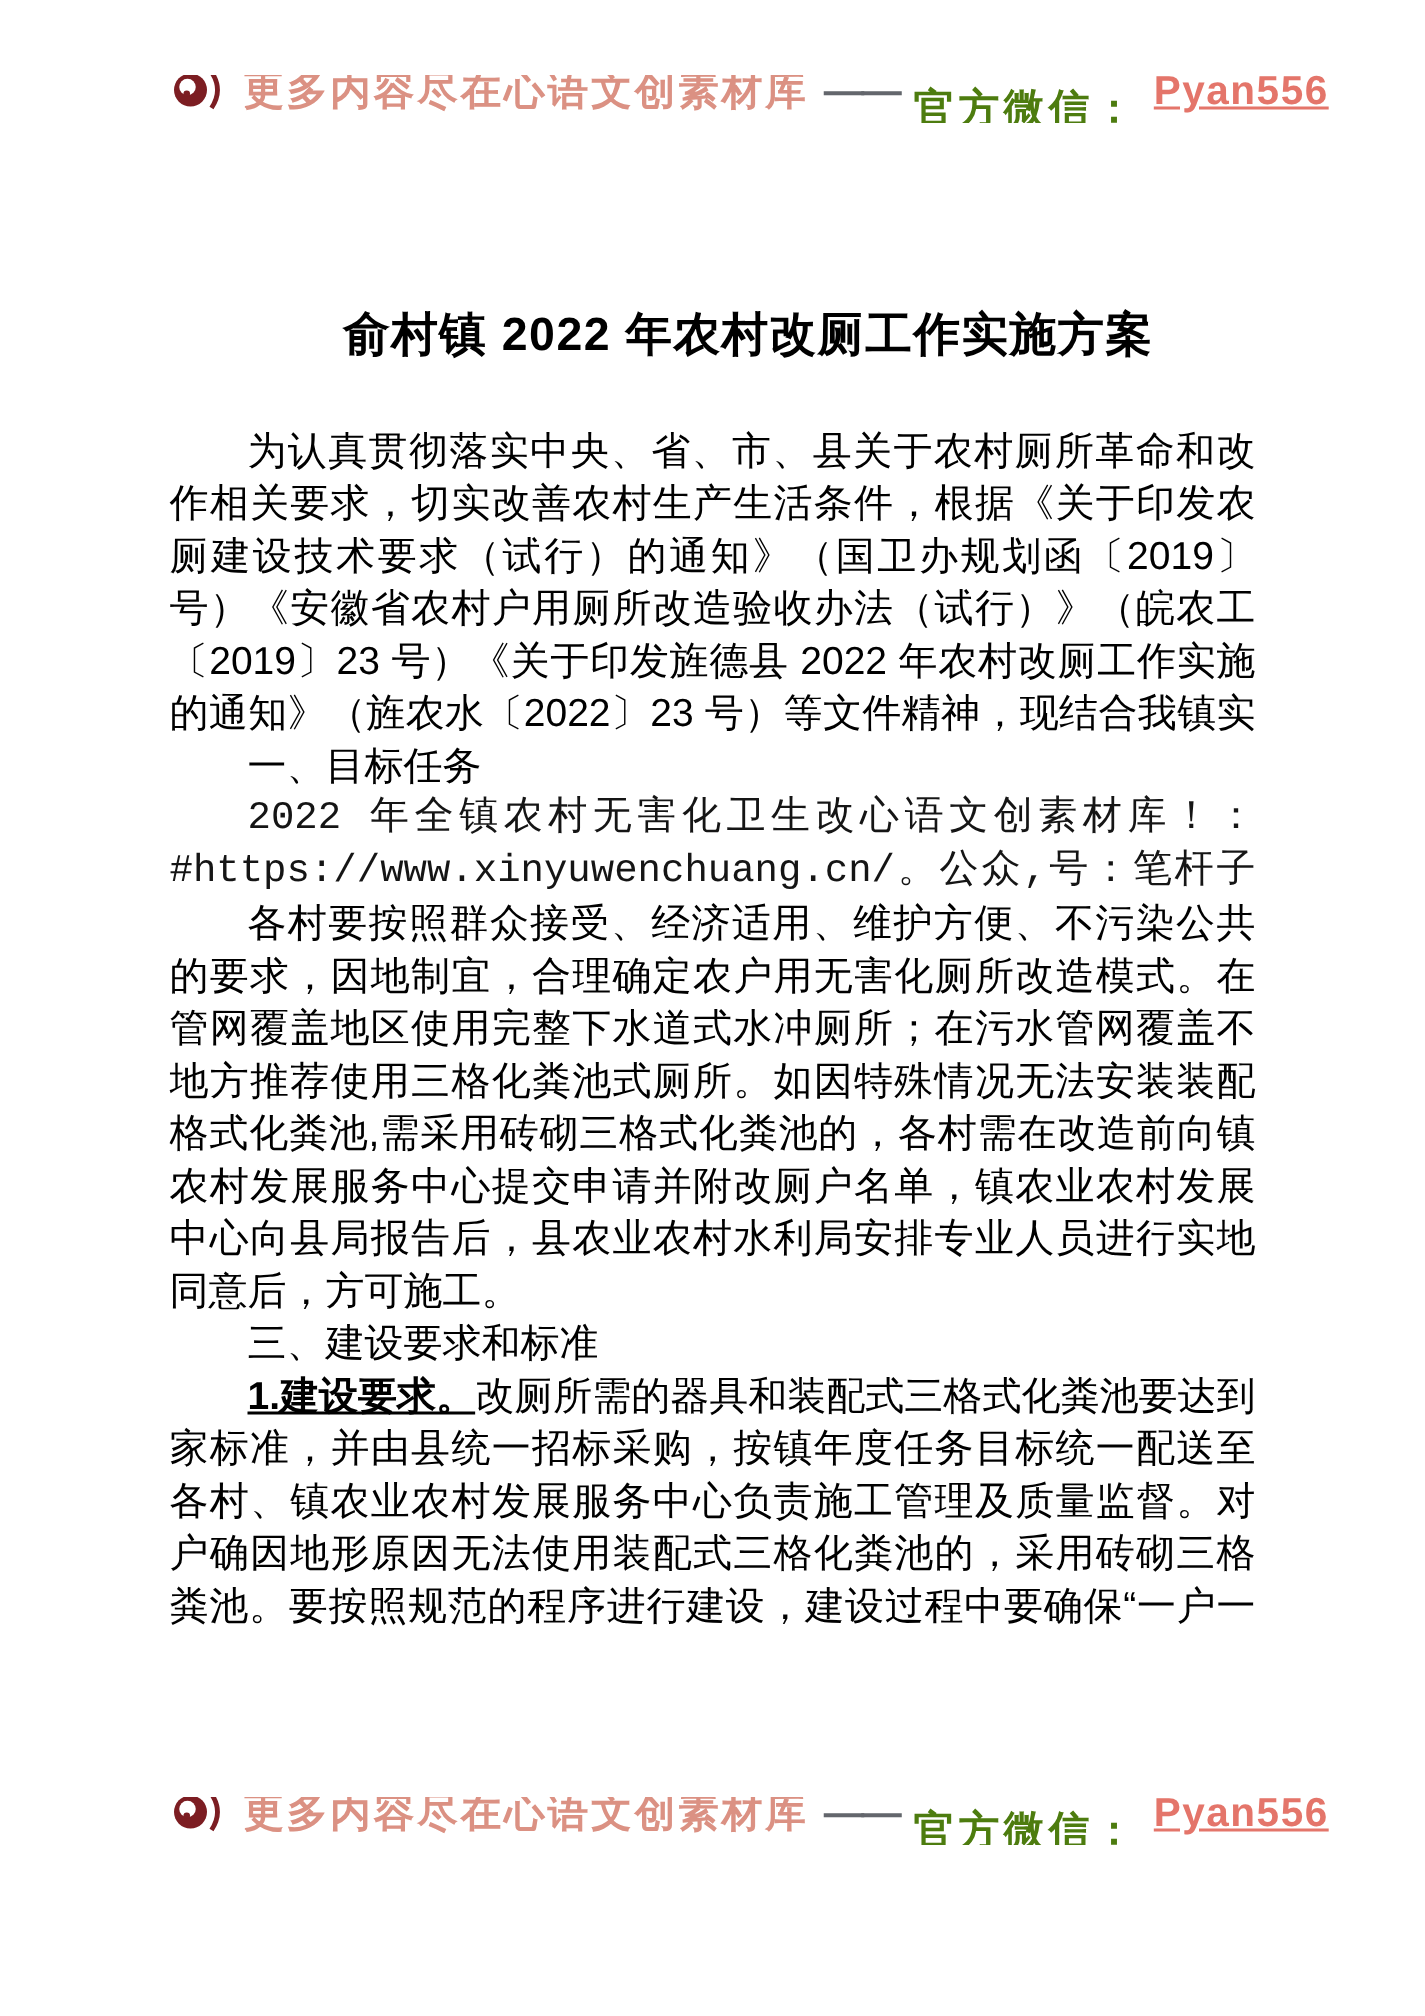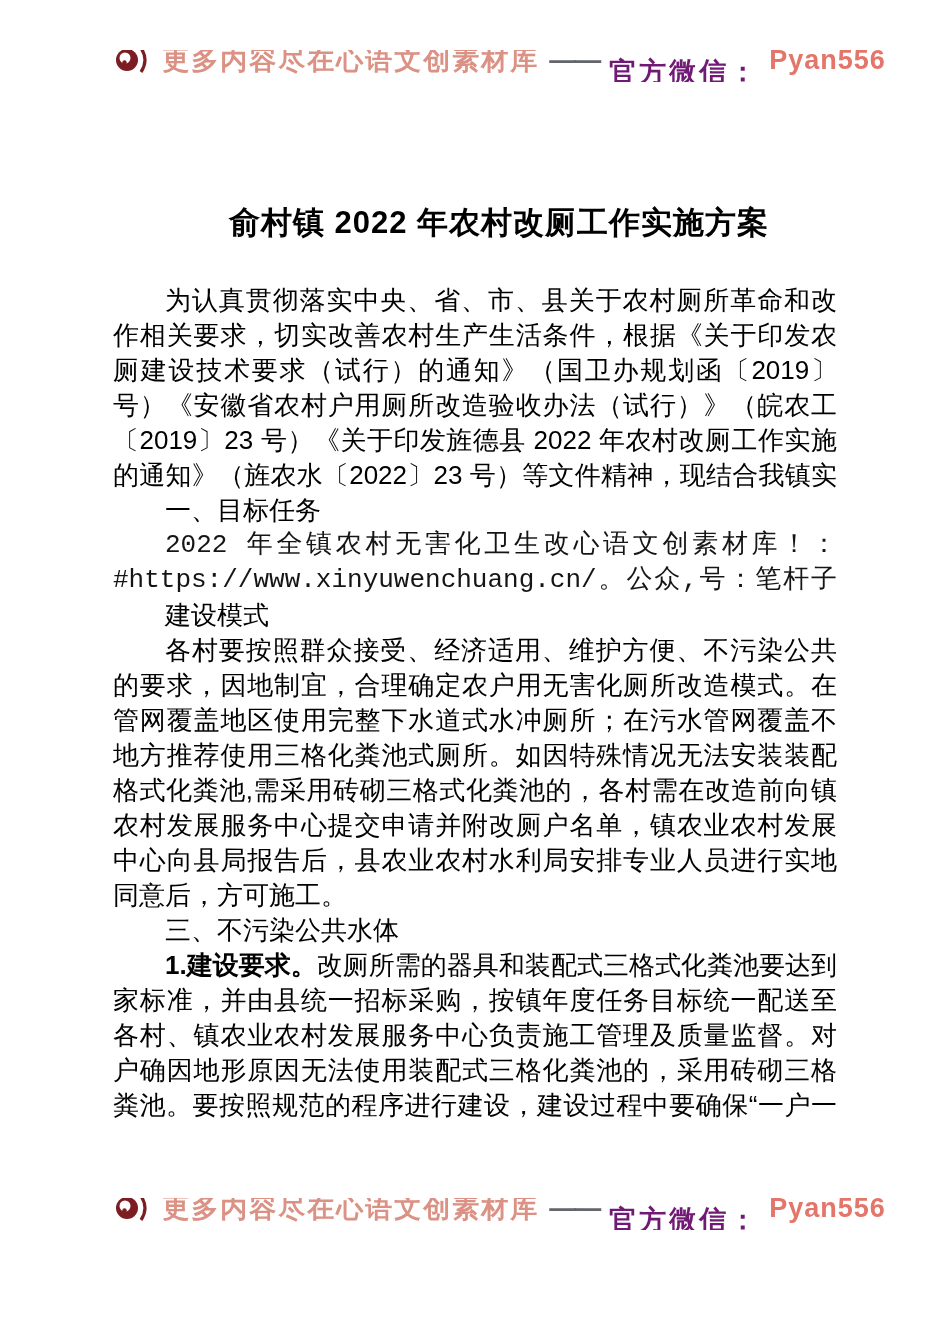--- a/index.html
+++ b/index.html
@@ -9,35 +9,35 @@
   
   .wm{position:absolute;left:0;right:0;display:flex;justify-content:center;}
   .wm.header{top:50px;}
   .wm.footer{top:1198px;}
   .wm-clip{height:32px;overflow:hidden;}
   .wm-row{display:flex;align-items:center;gap:10px;height:46px;margin-top:-13px;
           font-size:27px;font-weight:bold;white-space:nowrap;}
   .wm-logo{display:inline-flex;flex:0 0 auto;}
   .wm-brand{color:#db9183;letter-spacing:2px;}
   .wm-dash{color:#63666c;letter-spacing:-2px;}
-  .wm-label{color:#701a75;letter-spacing:3px;margin-top:23px;}
-  .wm-id{color:#e4756a;letter-spacing:1px;}
+  .wm-label{color:#4d7c0f;letter-spacing:3px;margin-top:23px;}
+  .wm-id{color:#e4756a;letter-spacing:1px;text-decoration:underline;}
 
   
   .doc-title{position:absolute;top:202px;left:0;right:0;text-align:center;
              font-size:31px;font-weight:bold;letter-spacing:1px;}
 
   
   .doc-body{position:absolute;top:283px;left:113px;width:724px;}
   .line{font-size:26px;line-height:35px;height:35px;overflow:hidden;
         text-align:justify;text-justify:inter-character;text-align-last:left;}
   .fill{text-align-last:justify;}
   .ind{text-indent:2em;}
   .serif{font-family:Liberation Mono, monospace;color:#151515;}
-  .lead{font-weight:bold;}
+  .lead{font-weight:bold;text-decoration:underline;}
   .para{margin:0;padding:0;}
 </style>
 </head>
 <body>
 
 <div class="page">
 
   <div class="wm header">
     <div class="wm-clip">
       <div class="wm-row">
@@ -72,37 +72,34 @@
 
     <div class="para">
       <div class="line ind">一、目标任务</div>
     </div>
 
     <div class="para serif">
       <div class="line serif ind fill">2022 年全镇农村无害化卫生改心语文创素材库！：</div>
       <div class="line serif fill">#https://www.xinyuwenchuang.cn/。公众,号：笔杆子星域。整理</div>
     </div>
 
-    <div class="para">
-      <div class="line ind">建设模式</div>
-    </div>
 
     <div class="para">
       <div class="line ind fill">各村要按照群众接受、经济适用、维护方便、不污染公共水体</div>
       <div class="line fill">的要求，因地制宜，合理确定农户用无害化厕所改造模式。在污水</div>
       <div class="line fill">管网覆盖地区使用完整下水道式水冲厕所；在污水管网覆盖不到的</div>
       <div class="line fill">地方推荐使用三格化粪池式厕所。如因特殊情况无法安装装配式三</div>
       <div class="line fill">格式化粪池,需采用砖砌三格式化粪池的，各村需在改造前向镇农业</div>
       <div class="line fill">农村发展服务中心提交申请并附改厕户名单，镇农业农村发展服务</div>
       <div class="line fill">中心向县局报告后，县农业农村水利局安排专业人员进行实地查看</div>
       <div class="line">同意后，方可施工。</div>
     </div>
 
     <div class="para">
-      <div class="line ind">三、不污染公共水体</div>
+      <div class="line ind">三、建设要求和标准</div>
     </div>
 
     <div class="para">
       <div class="line ind fill">
         <span class="lead">1.建设要求。</span><span>改厕所需的器具和装配式三格式化粪池要达到国</span>
       </div>
       <div class="line fill">家标准，并由县统一招标采购，按镇年度任务目标统一配送至各村</div>
       <div class="line fill">各村、镇农业农村发展服务中心负责施工管理及质量监督。对个别</div>
       <div class="line fill">户确因地形原因无法使用装配式三格化粪池的，采用砖砌三格式化</div>
       <div class="line fill">粪池。要按照规范的程序进行建设，建设过程中要确保“一户一</div>

